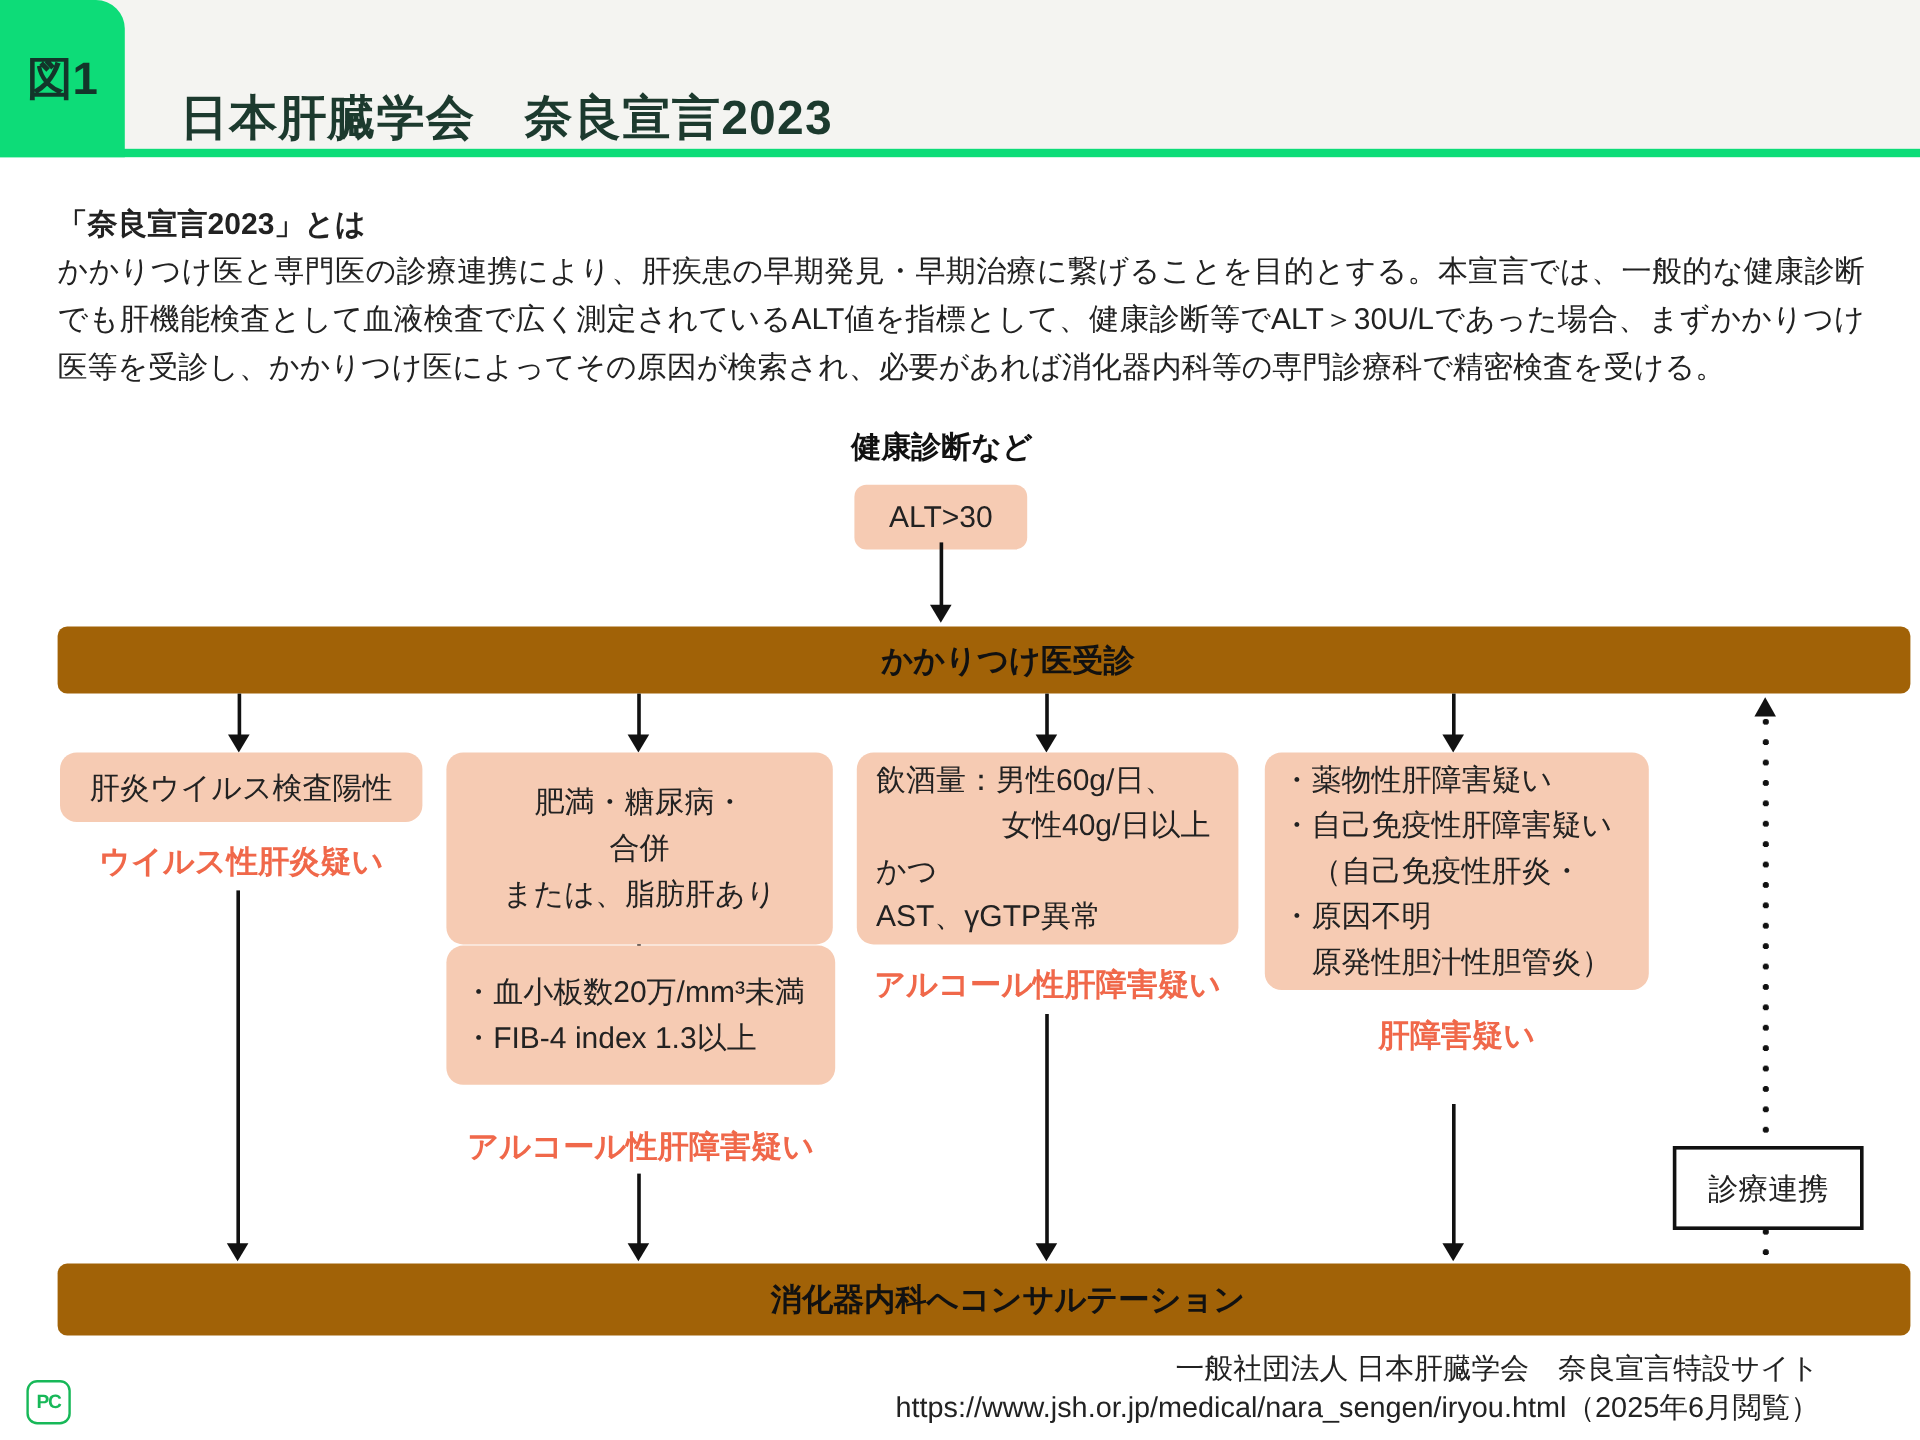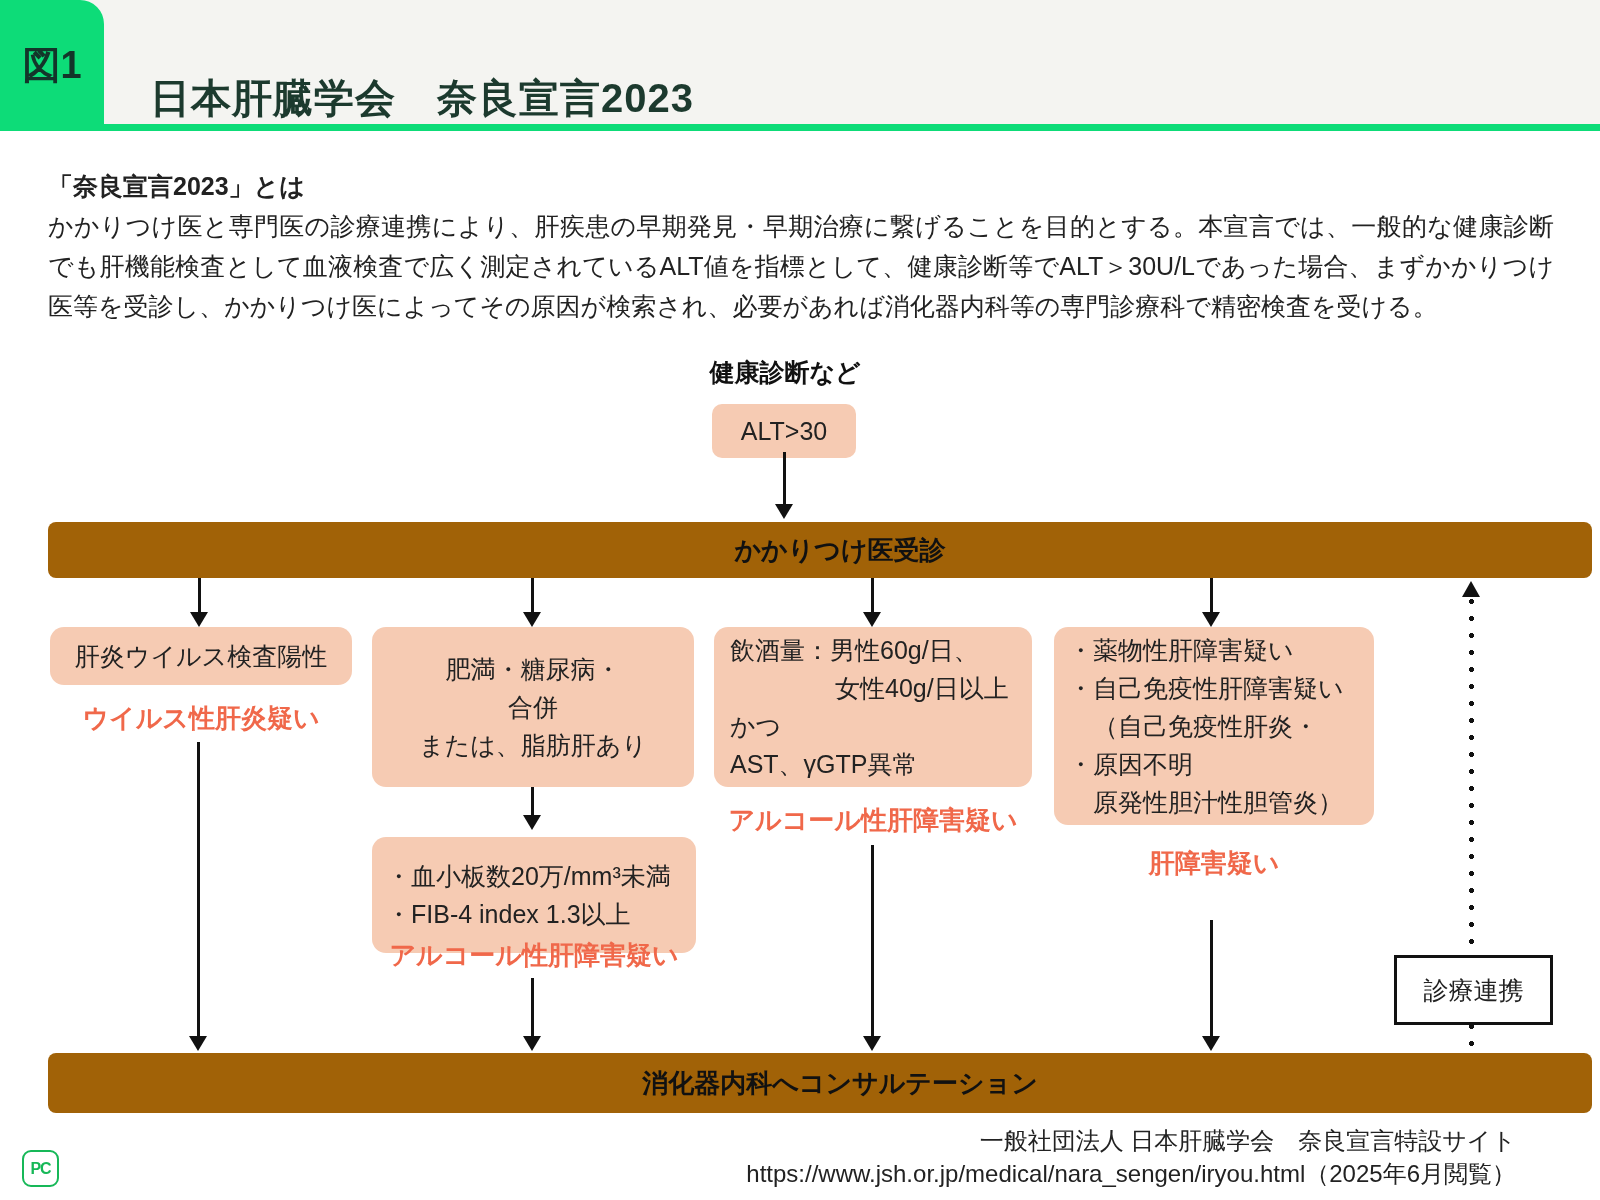--- a/index.html
+++ b/index.html
@@ -87,21 +87,21 @@
 
   <div class="obox" style="left:372px;top:627px;width:322px;height:160px;">
     <div class="boxlines centered">
       <div class="bl">肥満・糖尿病・</div>
       <div class="bl">合併</div>
       <div class="bl">または、脂肪肝あり</div>
     </div>
   </div>
   <div class="vline" style="left:531px;top:787px;height:30px;"></div>
   <div class="ahead-down" style="left:523px;top:815px;"></div>
-  <div class="obox" style="left:372px;top:837px;width:324px;height:116px;">
+  <div class="obox" style="left:372px;top:788px;width:324px;height:116px;">
     <div class="boxlines" style="padding-left:14px;">
       <div class="bl">・血小板数20万/mm³未満</div>
       <div class="bl">・FIB-4 index 1.3以上</div>
     </div>
   </div>
   <div class="caption" style="left:360px;top:938px;width:348px;">アルコール性肝障害疑い</div>
   <div class="vline" style="left:531px;top:978px;height:59px;"></div>
   <div class="ahead-down" style="left:523px;top:1036px;"></div>
 
   <div class="obox" style="left:714px;top:627px;width:318px;height:160px;">

